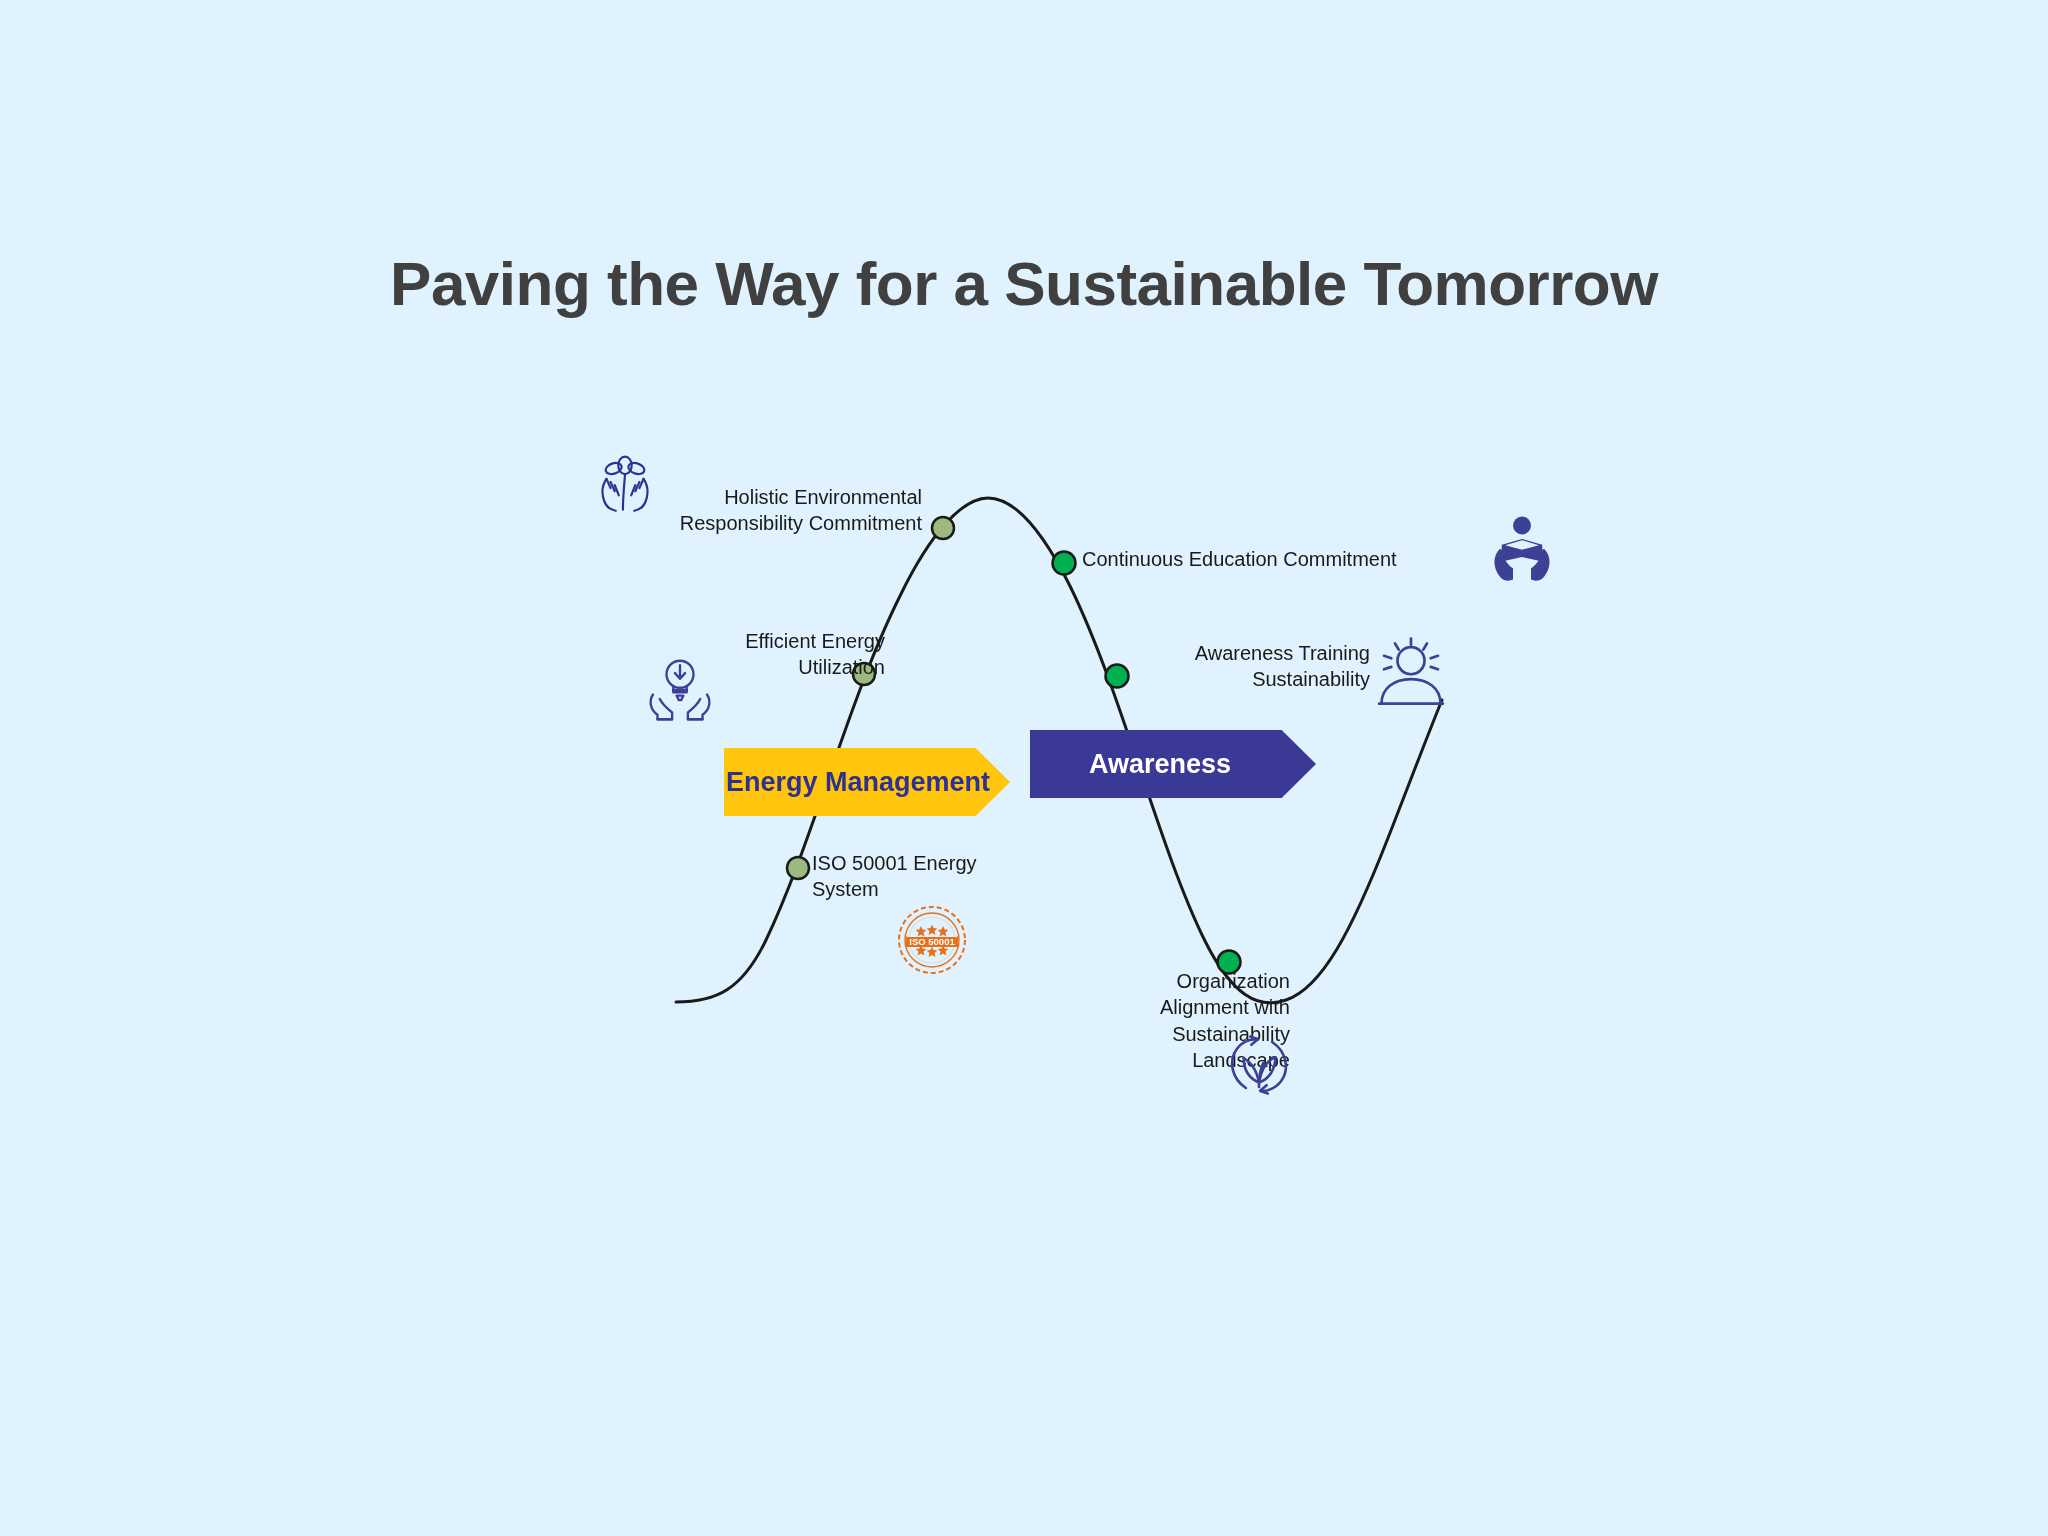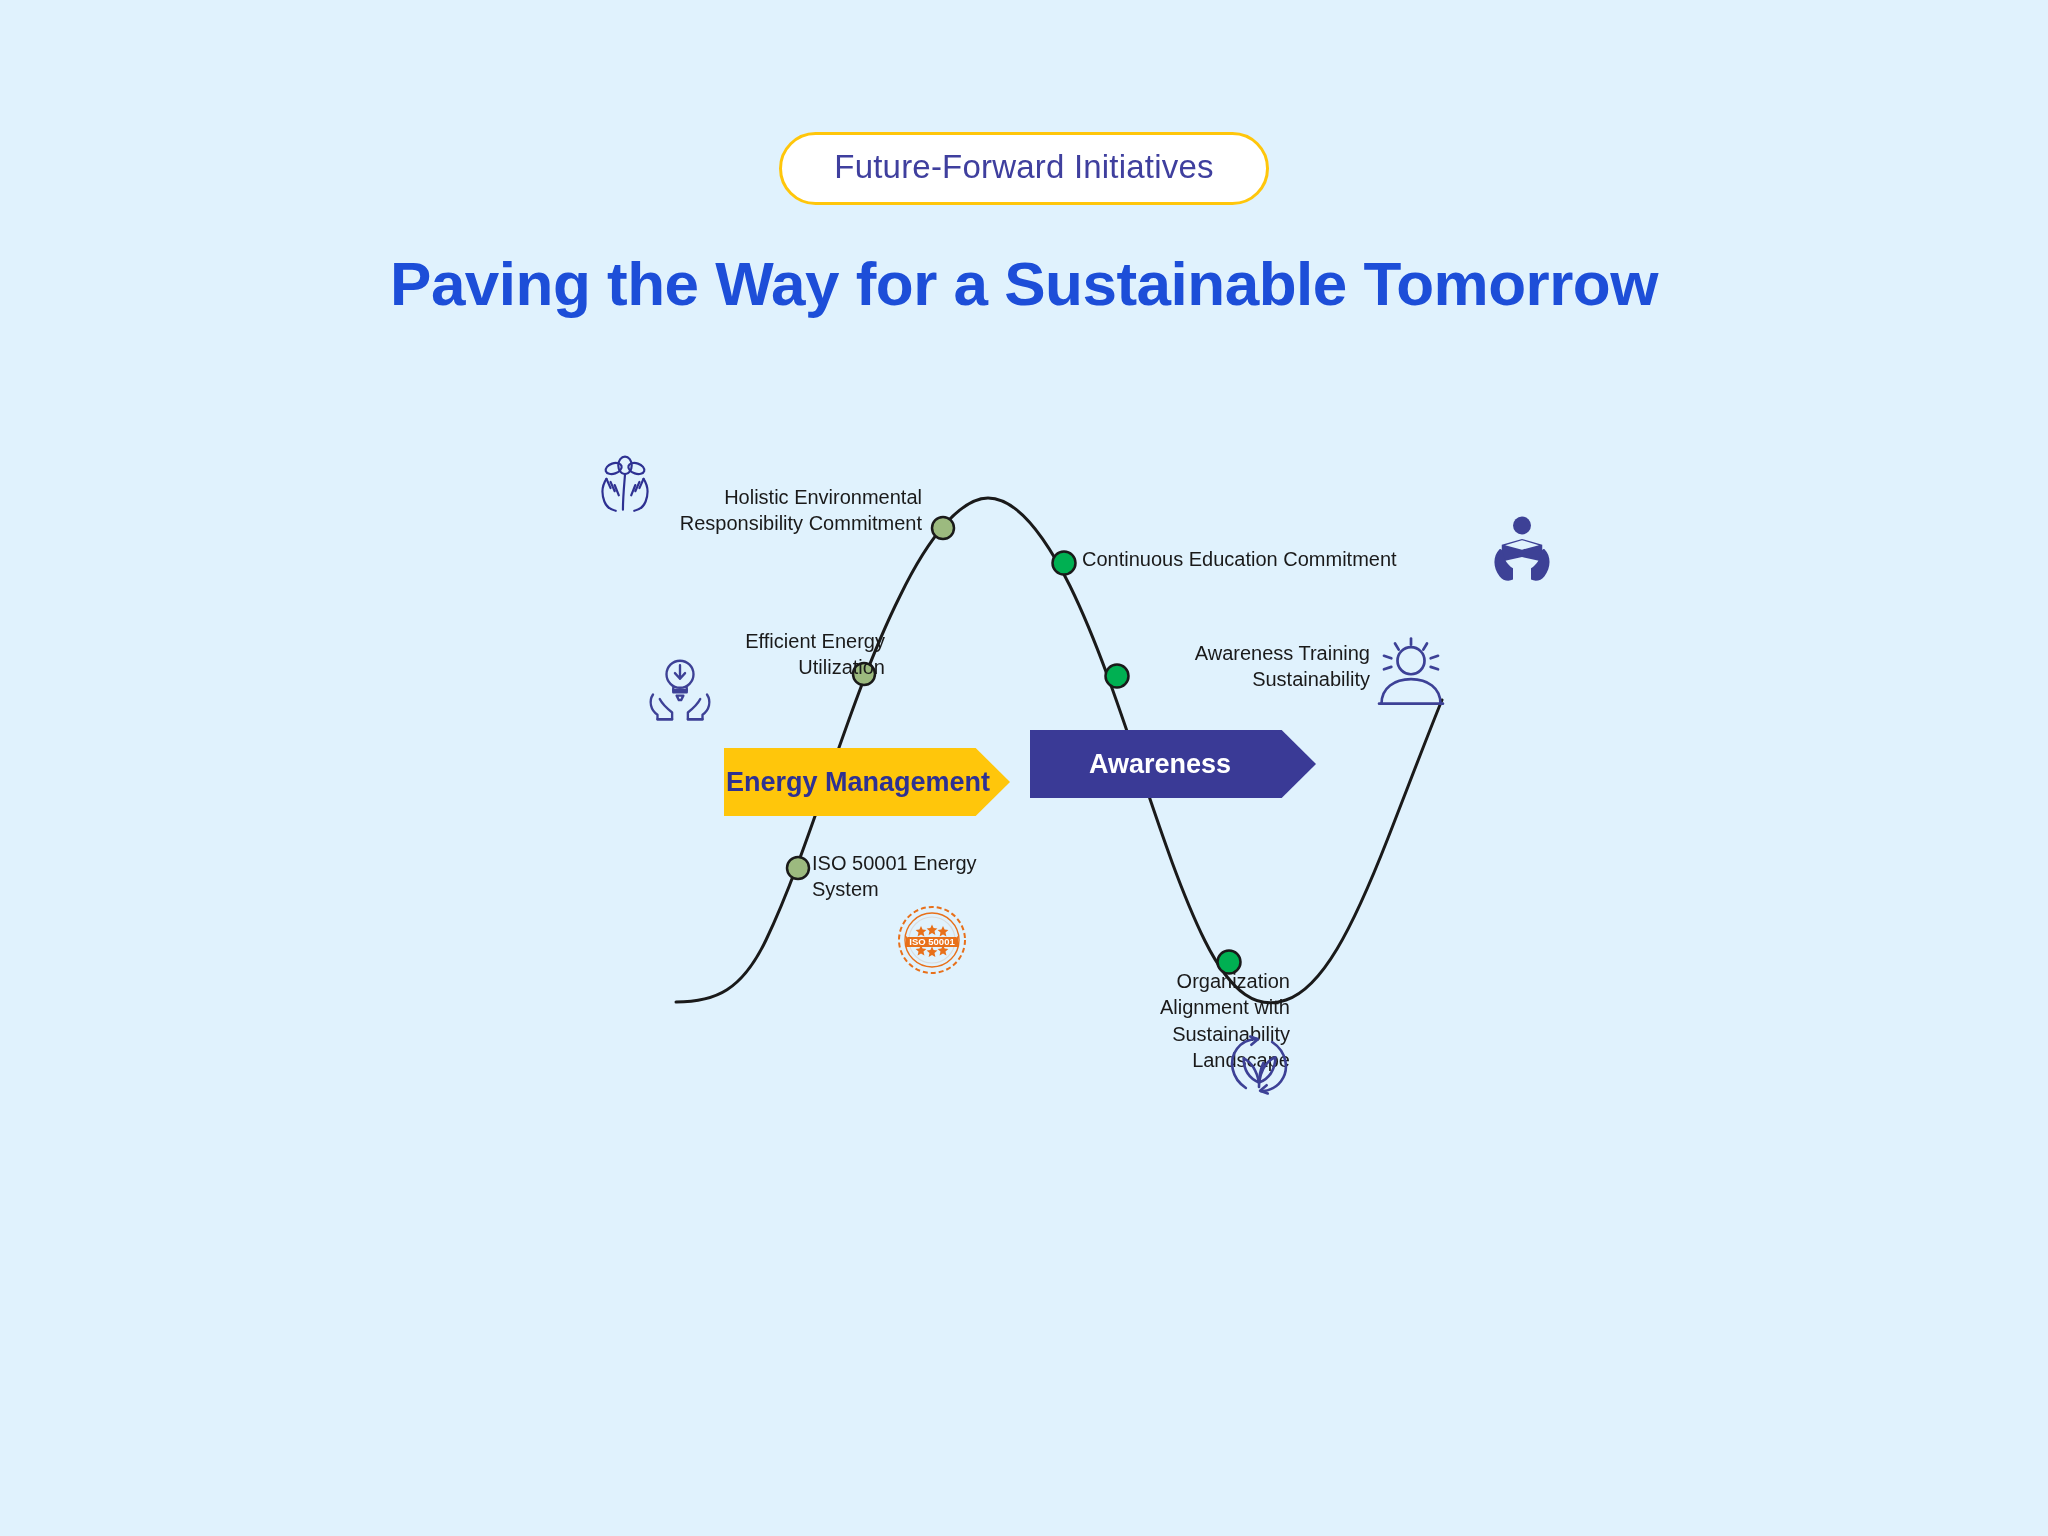--- a/index.html
+++ b/index.html
@@ -42,21 +42,21 @@
     letter-spacing: .2px;
     white-space: nowrap;
   }
 
   .main-title {
     position: absolute;
     top: 248px;
     left: 0;
     width: 2048px;
     text-align: center;
-    color: #1d4ed8;
+    color: #404040;
     font-size: 62px;
     font-weight: bold;
     letter-spacing: -0.5px;
     white-space: nowrap;
   }
 
   
   #diagram {
     position: absolute;
     top: 0;
@@ -126,23 +126,20 @@
   .icon-iso       { left: 892px;  top: 900px;  width: 80px; height: 80px; text-decoration: underline; }
   .icon-education { left: 1486px; top: 512px;  width: 72px; height: 72px; }
   .icon-training  { left: 1368px; top: 630px;  width: 86px; height: 86px; }
   .icon-organization { left: 1224px; top: 1030px; width: 70px; height: 70px; }
 </style>
 </head>
 <body>
 
 <div id="slide">
 
-  <div class="eyebrow-wrap">
-    <div class="eyebrow-pill">Future-Forward Initiatives</div>
-  </div>
 
   <div class="main-title">Paving the Way for a Sustainable Tomorrow</div>
 
   <svg id="diagram" viewBox="0 0 2048 1536">
 
     <path d="M 676 1002
              C 716 1002, 742 990, 766 940
              C 812 844, 848 700, 900 596
              C 930 534, 962 498, 988 498
              C 1014 498, 1042 530, 1070 586

